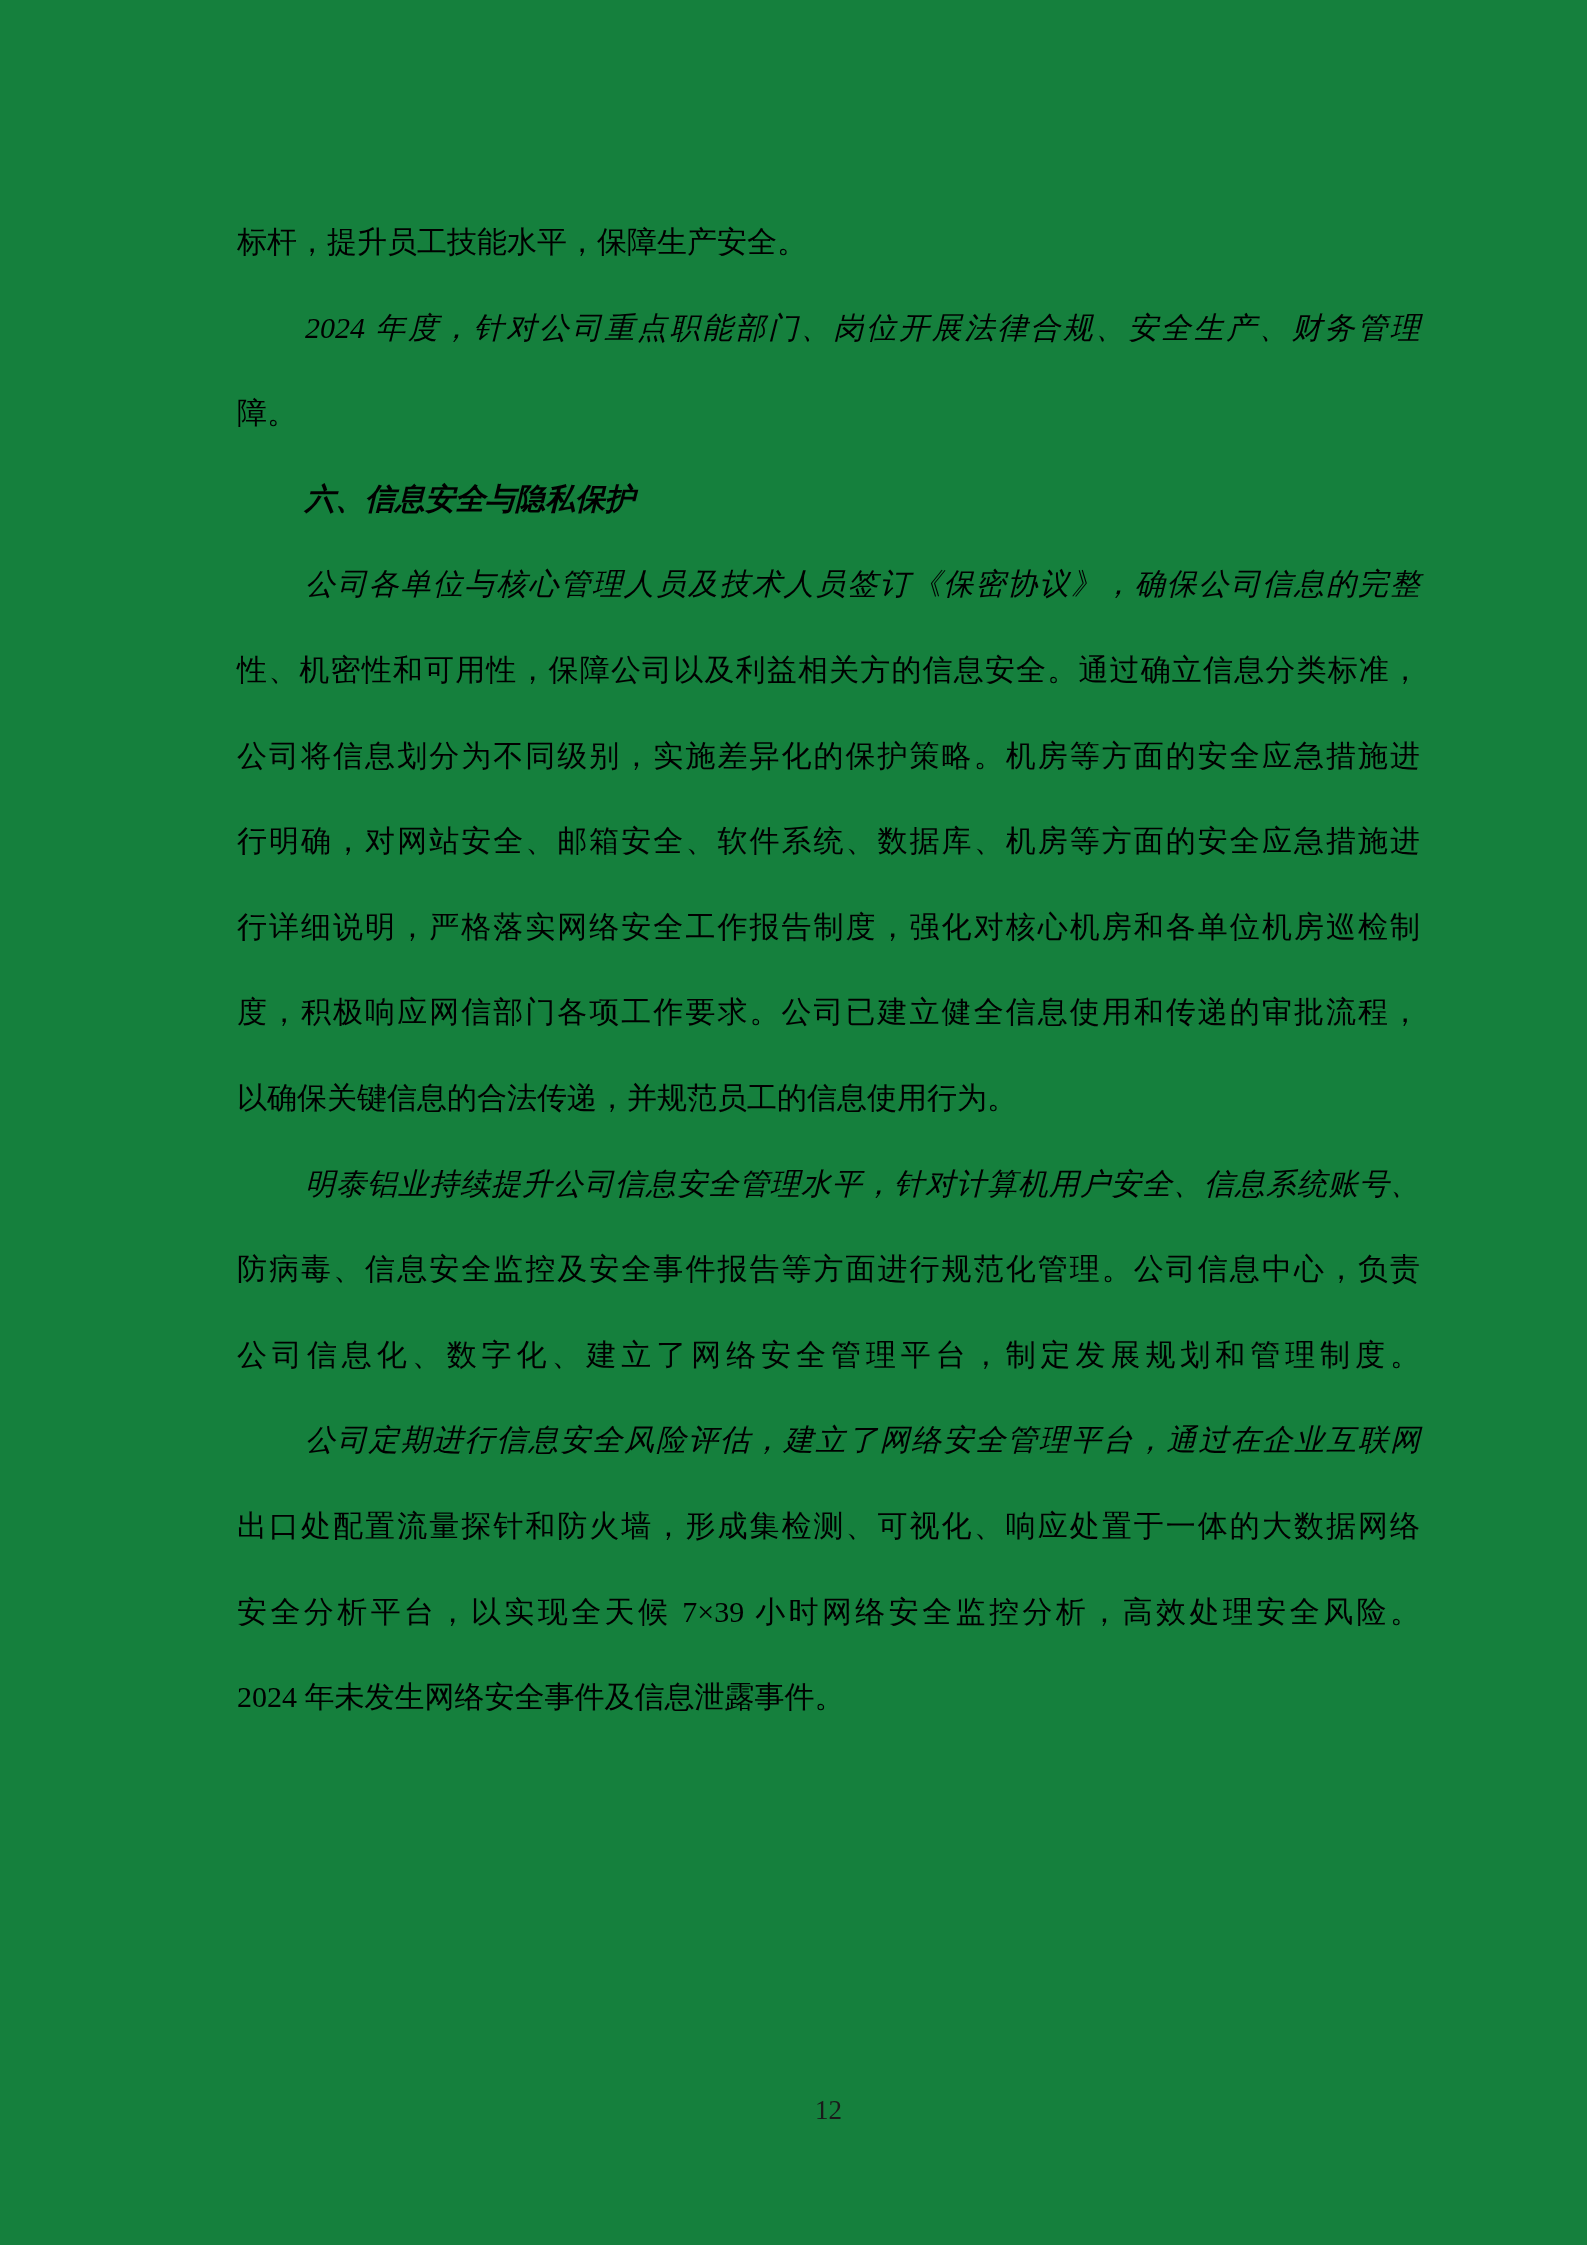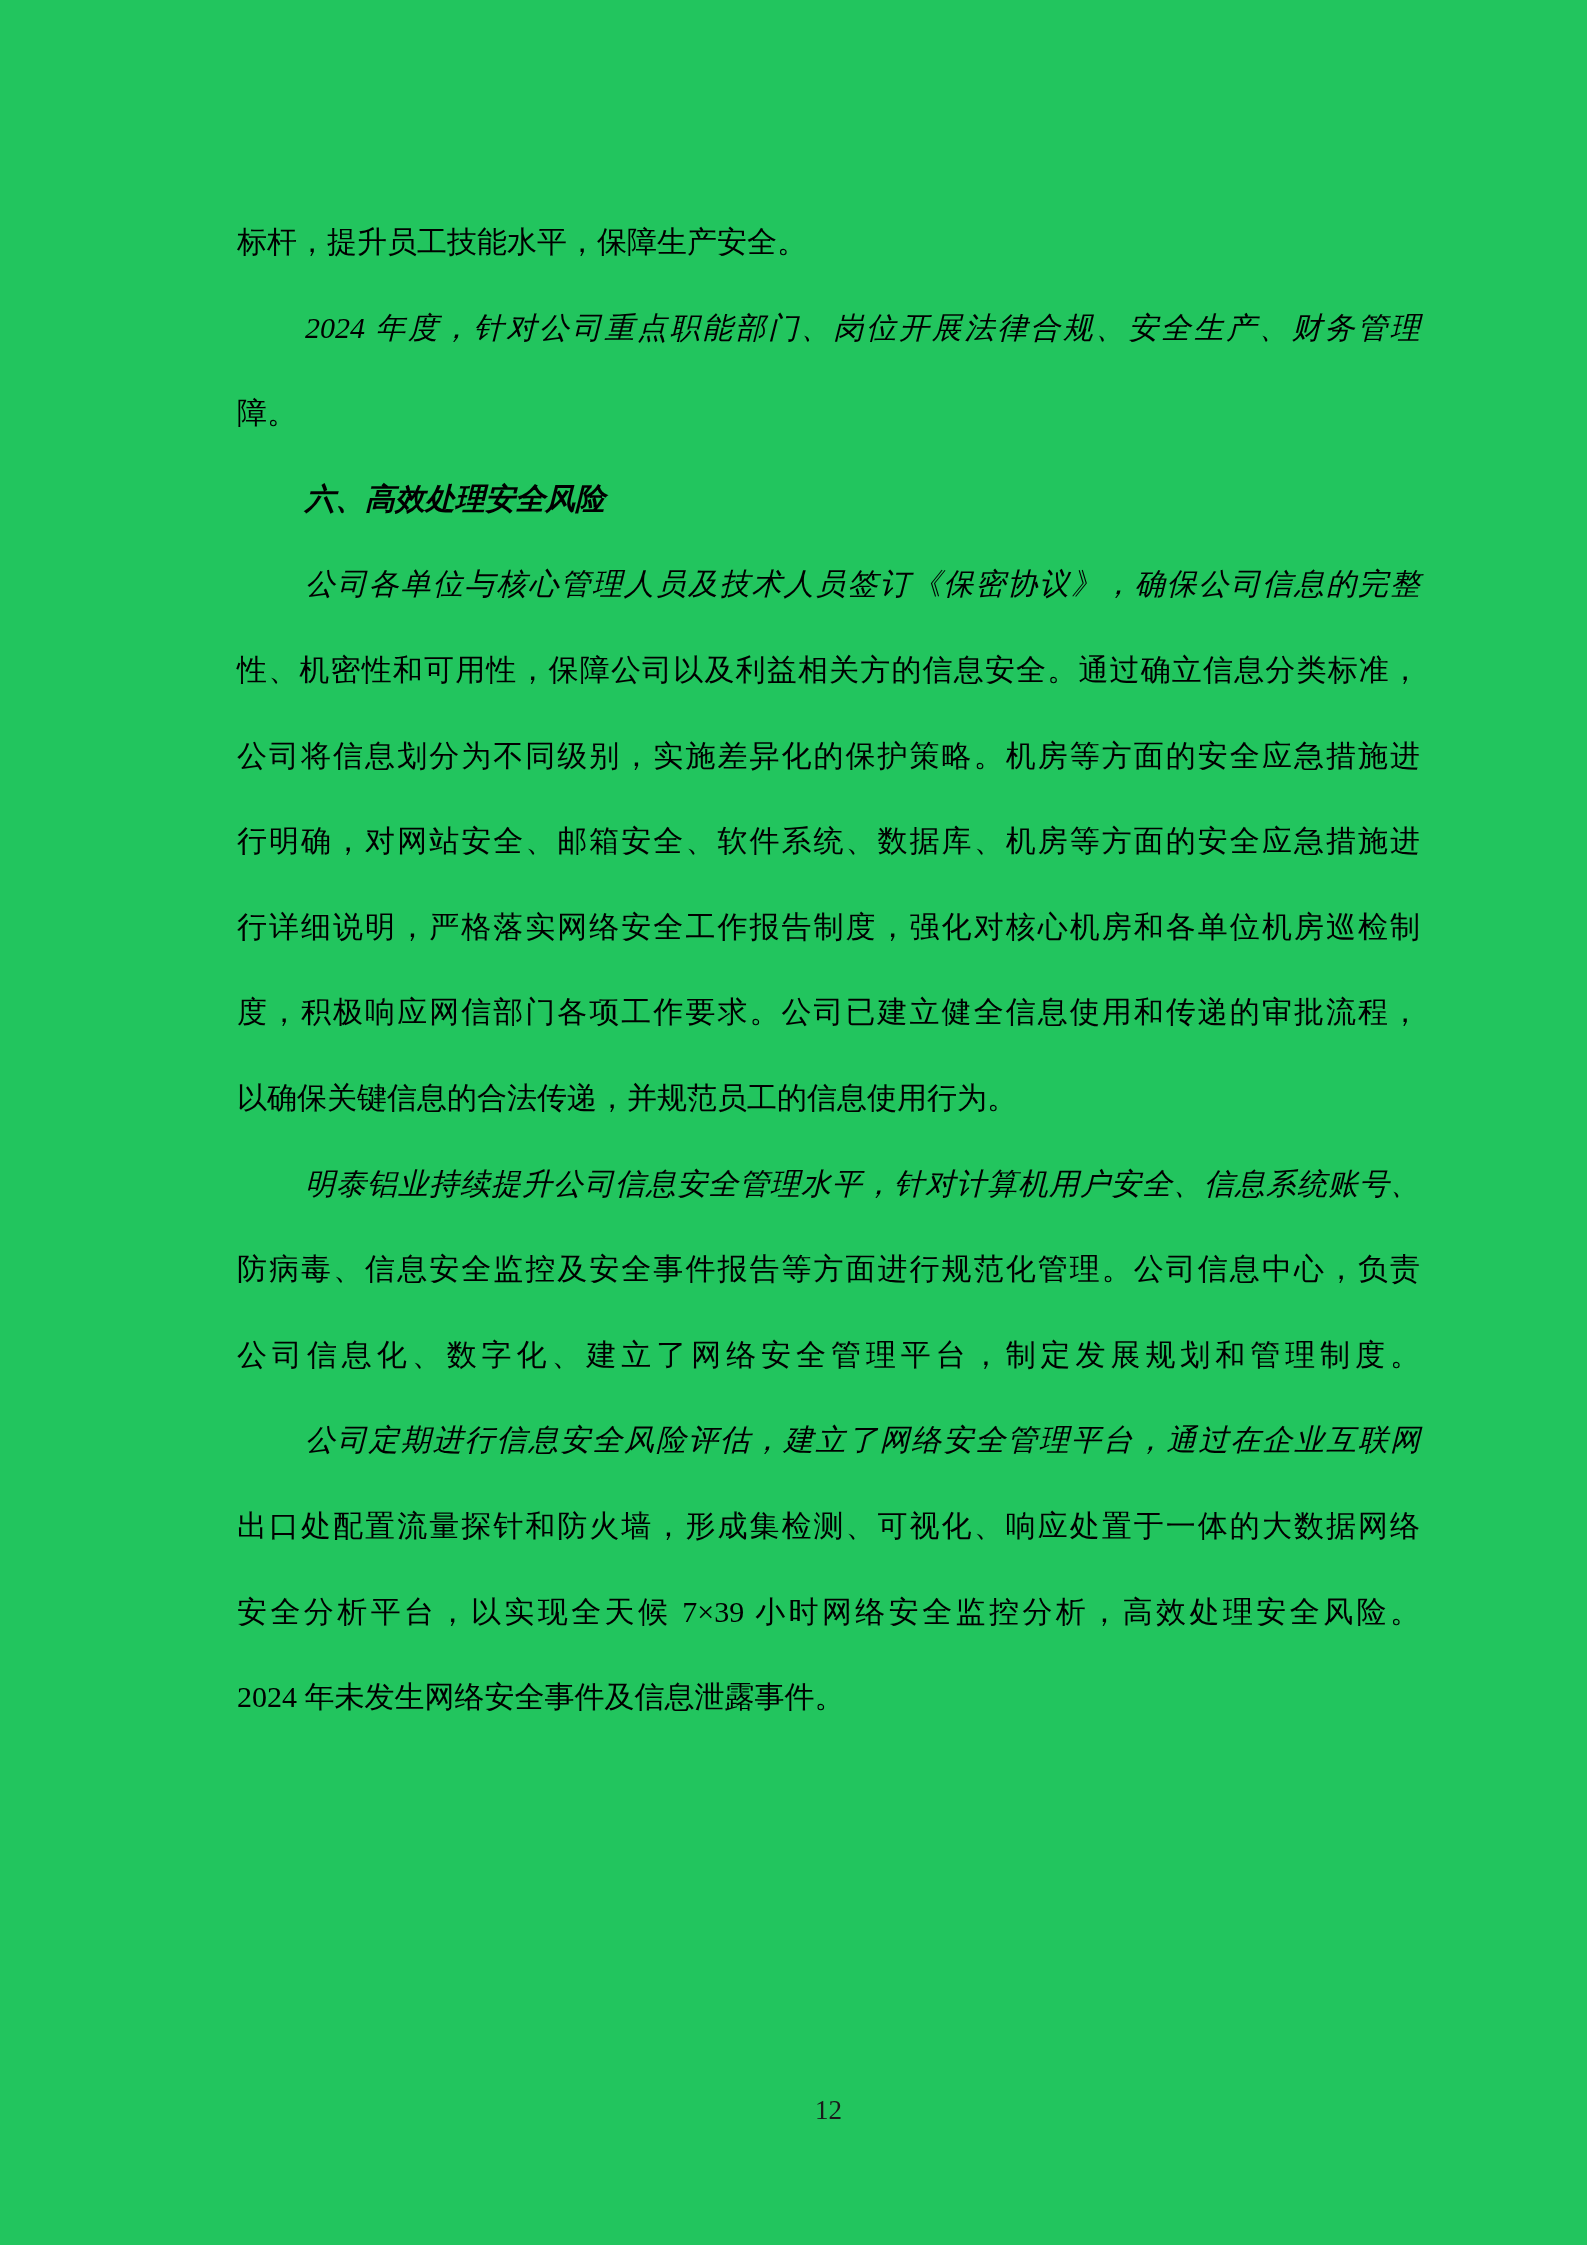--- a/index.html
+++ b/index.html
@@ -4,21 +4,21 @@
 <style>
   html, body {
     margin: 0;
     padding: 0;
     background: #e8e8e8;
   }
   .page {
     position: relative;
     width: 1587px;
     height: 2245px;
-    background: #22c55e;
+    background: #15803d;
     margin: 0 auto;
     overflow: hidden;
     font-family: "Liberation Serif", "DejaVu Serif", serif;
     color: #000000;
   }
   .content {
     position: absolute;
     left: 237px;
     top: 199px;
     width: 1183px;
@@ -63,21 +63,21 @@
 <div class="page">
   <div class="content">
       <div class="block paragraph">
         <div class="line">标杆，提升员工技能水平，保障生产安全。</div>
       </div>
       <div class="block paragraph">
         <div class="line j ind">2024 年度，针对公司重点职能部门、岗位开展法律合规、安全生产、财务管理</div>
         <div class="line">障。</div>
       </div>
       <div class="block heading">
-        <div class="line ind">六、高效处理安全风险</div>
+        <div class="line ind">六、信息安全与隐私保护</div>
       </div>
       <div class="block paragraph">
         <div class="line j ind">公司各单位与核心管理人员及技术人员签订《保密协议》，确保公司信息的完整</div>
         <div class="line j">性、机密性和可用性，保障公司以及利益相关方的信息安全。通过确立信息分类标准，</div>
         <div class="line j">公司将信息划分为不同级别，实施差异化的保护策略。机房等方面的安全应急措施进</div>
         <div class="line j">行明确，对网站安全、邮箱安全、软件系统、数据库、机房等方面的安全应急措施进</div>
         <div class="line j">行详细说明，严格落实网络安全工作报告制度，强化对核心机房和各单位机房巡检制</div>
         <div class="line j">度，积极响应网信部门各项工作要求。公司已建立健全信息使用和传递的审批流程，</div>
         <div class="line">以确保关键信息的合法传递，并规范员工的信息使用行为。</div>
       </div>

